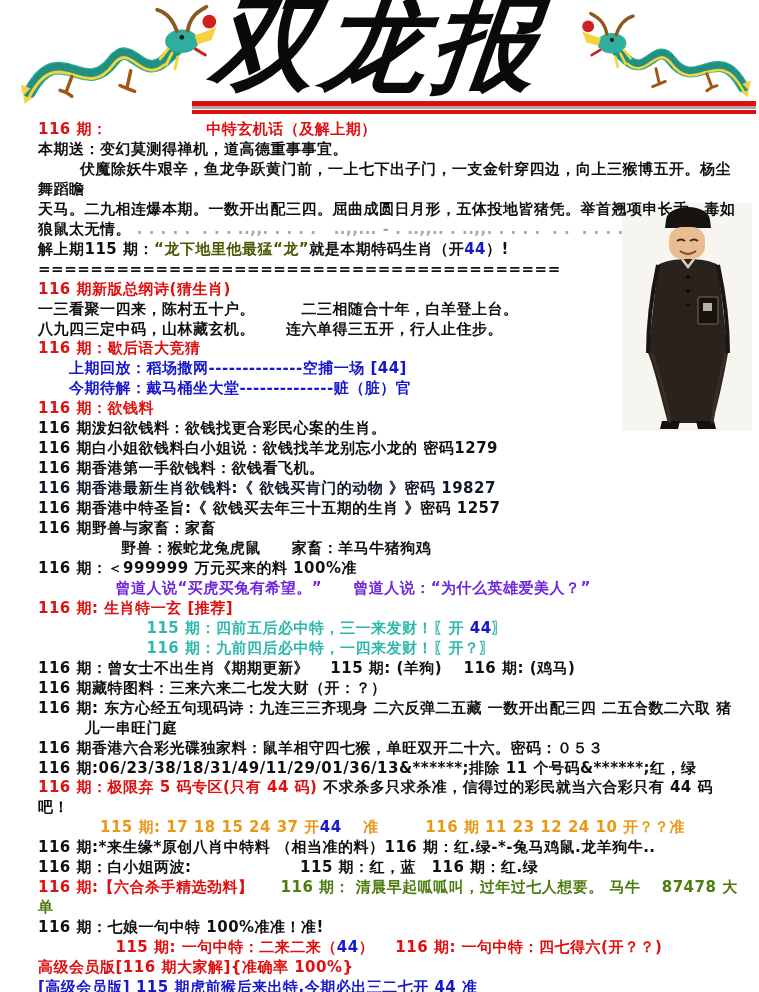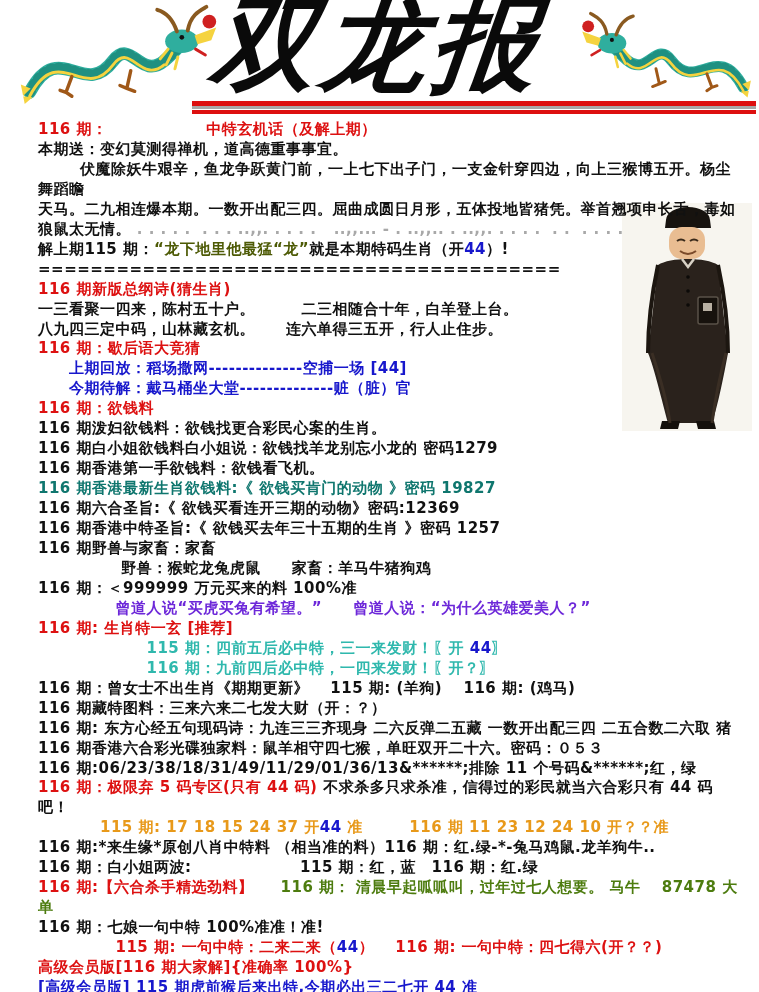--- a/index.html
+++ b/index.html
@@ -111,37 +111,37 @@
       <div class="line"><span style="color: rgb(221, 17, 17);">116 期新版总纲诗(猜生肖)</span></div>
       <div class="line"><span style="color: rgb(17, 17, 17);">一三看聚一四来，陈村五十户。　　　二三相随合十年，白羊登上台。</span></div>
       <div class="line"><span style="color: rgb(17, 17, 17);">八九四三定中码，山林藏玄机。　　连六单得三五开，行人止住步。</span></div>
       <div class="line"><span style="color: rgb(221, 17, 17);">116 期：歇后语大竞猜</span></div>
       <div class="line"><span style="color: rgb(23, 23, 204);">　　上期回放：稻场撒网--------------空捕一场 [44]</span></div>
       <div class="line"><span style="color: rgb(23, 23, 204);">　　今期待解：戴马桶坐大堂--------------赃（脏）官</span></div>
       <div class="line"><span style="color: rgb(221, 17, 17);">116 期：欲钱料</span></div>
       <div class="line"><span style="color: rgb(17, 17, 17);">116 期泼妇欲钱料：欲钱找更合彩民心案的生肖。</span></div>
       <div class="line"><span style="color: rgb(17, 17, 17);">116 期白小姐欲钱料白小姐说：欲钱找羊龙别忘小龙的 密码1279</span></div>
       <div class="line"><span style="color: rgb(17, 17, 17); margin-top: 28px;">116 期香港第一手欲钱料：欲钱看飞机。</span></div>
-      <div class="line"><span style="color: #0f766e;">116 期香港最新生肖欲钱料:《 欲钱买肯门的动物 》密码 19827</span></div>
-      <div class="line"><span style="color: rgb(17, 17, 17);">116 期六合圣旨:《 欲钱买看连开三期的动物》密码:12369</span></div>
+      <div class="line"><span style="color: #0f172a;">116 期香港最新生肖欲钱料:《 欲钱买肯门的动物 》密码 19827</span></div>
       <div class="line"><span style="color: rgb(17, 17, 17);">116 期香港中特圣旨:《 欲钱买去年三十五期的生肖 》密码 1257</span></div>
       <div class="line"><span style="color: rgb(17, 17, 17);">116 期野兽与家畜：家畜</span></div>
       <div class="line"><span style="color: rgb(17, 17, 17);">　　　　　 野兽：猴蛇龙兔虎鼠　　家畜：羊马牛猪狗鸡</span></div>
       <div class="line"><span style="color: rgb(17, 17, 17);">116 期：＜999999 万元买来的料 100%准</span></div>
       <div class="line"><span style="color: #6d28d9; margin-top: 33px;">　　　　　曾道人说“买虎买兔有希望。”　　曾道人说：“为什么英雄爱美人？”</span></div>
       <div class="line"><span style="color: rgb(221, 17, 17);">116 期: 生肖特一玄 [推荐]</span></div>
       <div class="line"><span style="color: rgb(47, 184, 173);">　　　　　　　115 期：四前五后必中特，三一来发财！〖开 </span><span style="color: rgb(23, 23, 204);">44</span><span style="color: rgb(47, 184, 173);">〗</span></div>
       <div class="line"><span style="color: rgb(47, 184, 173);">　　　　　　　116 期：九前四后必中特，一四来发财！〖开？〗</span></div>
       <div class="line"><span style="color: rgb(17, 17, 17);">116 期：曾女士不出生肖《期期更新》　 115 期: (羊狗)　 116 期: (鸡马)</span></div>
       <div class="line"><span style="color: rgb(17, 17, 17);">116 期藏特图料：三来六来二七发大财（开：？）</span></div>
       <div class="line"><span style="color: rgb(17, 17, 17);">116 期: 东方心经五句现码诗：九连三三齐现身 二六反弹二五藏 一数开出配三四 二五合数二六取 猪</span></div>
+      <div class="line"><span style="color: rgb(17, 17, 17);">　　　儿一串旺门庭</span></div>
       <div class="line"><span style="color: rgb(17, 17, 17);">116 期香港六合彩光碟独家料：鼠羊相守四七猴，单旺双开二十六。密码：０５３</span></div>
       <div class="line"><span style="color: rgb(17, 17, 17);">116 期:06/23/38/18/31/49/11/29/01/36/13&amp;******;排除 11 个号码&amp;******;红，绿</span></div>
       <div class="line"><span style="color: rgb(221, 17, 17);">116 期：极限弃 5 码专区(只有 44 码) </span><span style="color: rgb(17, 17, 17);">不求杀多只求杀准，信得过的彩民就当六合彩只有 44 码吧！</span></div>
-      <div class="line"><span style="color: rgb(232, 153, 26);">　　　　115 期: 17 18 15 24 37 开</span><span style="color: rgb(23, 23, 204);">44</span><span style="color: rgb(232, 153, 26);"> 准　　　116 期 11 23 12 24 10 开？？准</span></div>
+      <div class="line"><span style="color: rgb(232, 153, 26);">　　　　115 期: 17 18 15 24 37 开</span><span style="color: rgb(23, 23, 204);">44</span><span style="color: rgb(232, 153, 26); margin-left: 16px;"> 准　　　116 期 11 23 12 24 10 开？？准</span></div>
       <div class="line"><span style="color: rgb(17, 17, 17);">116 期:*来生缘*原创八肖中特料 （相当准的料）116 期：红.绿-*-兔马鸡鼠.龙羊狗牛..</span></div>
       <div class="line"><span style="color: rgb(17, 17, 17);">116 期：白小姐两波:　　　　　　　115 期：红，蓝　116 期：红.绿</span></div>
       <div class="line"><span style="color: rgb(221, 17, 17);">116 期:【六合杀手精选劲料】</span><span style="color: #4d7c0f; margin-left: 27px;">116 期： 清晨早起呱呱叫，过年过七人想要。 马牛　 87478 大单</span></div>
       <div class="line"><span style="color: rgb(17, 17, 17);">116 期：七娘一句中特 100%准准！准!</span></div>
       <div class="line"><span style="color: rgb(221, 17, 17);">　　　　　115 期: 一句中特：二来二来（</span><span style="color: rgb(23, 23, 204);">44</span><span style="color: rgb(221, 17, 17);">）　 116 期: 一句中特：四七得六(开？？)</span></div>
       <div class="line"><span style="color: rgb(221, 17, 17);">高级会员版[116 期大家解]{准确率 100%}</span></div>
       <div class="line"><span style="color: rgb(23, 23, 204);">[高级会员版] 115 期虎前猴后来出特,今期必出三二七开 44 准</span></div>
       <div class="line"><span style="color: rgb(23, 23, 204);">[高级会员版] 116 期牛前马后来出特,今期必出四一五开??准</span></div>
     </div>
 

